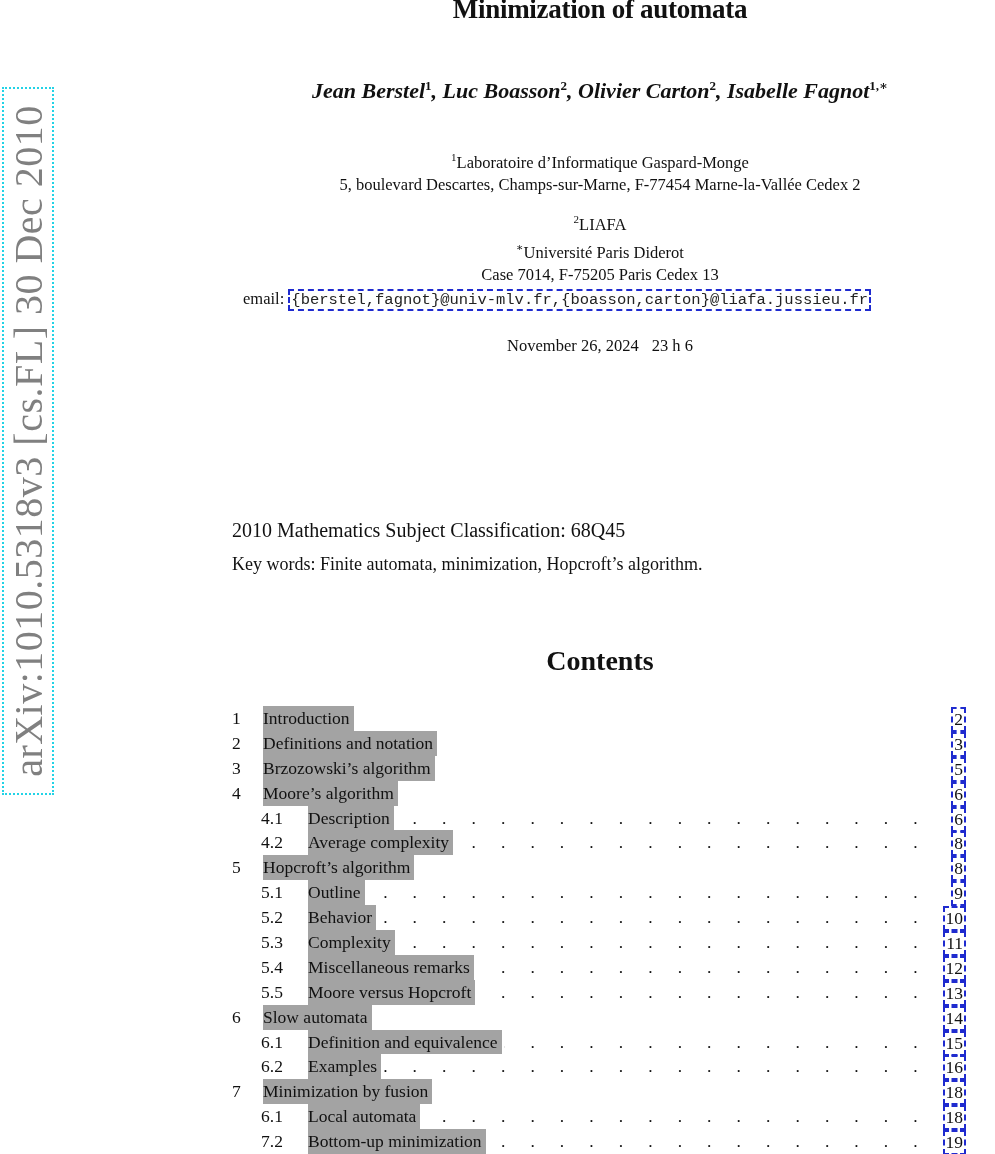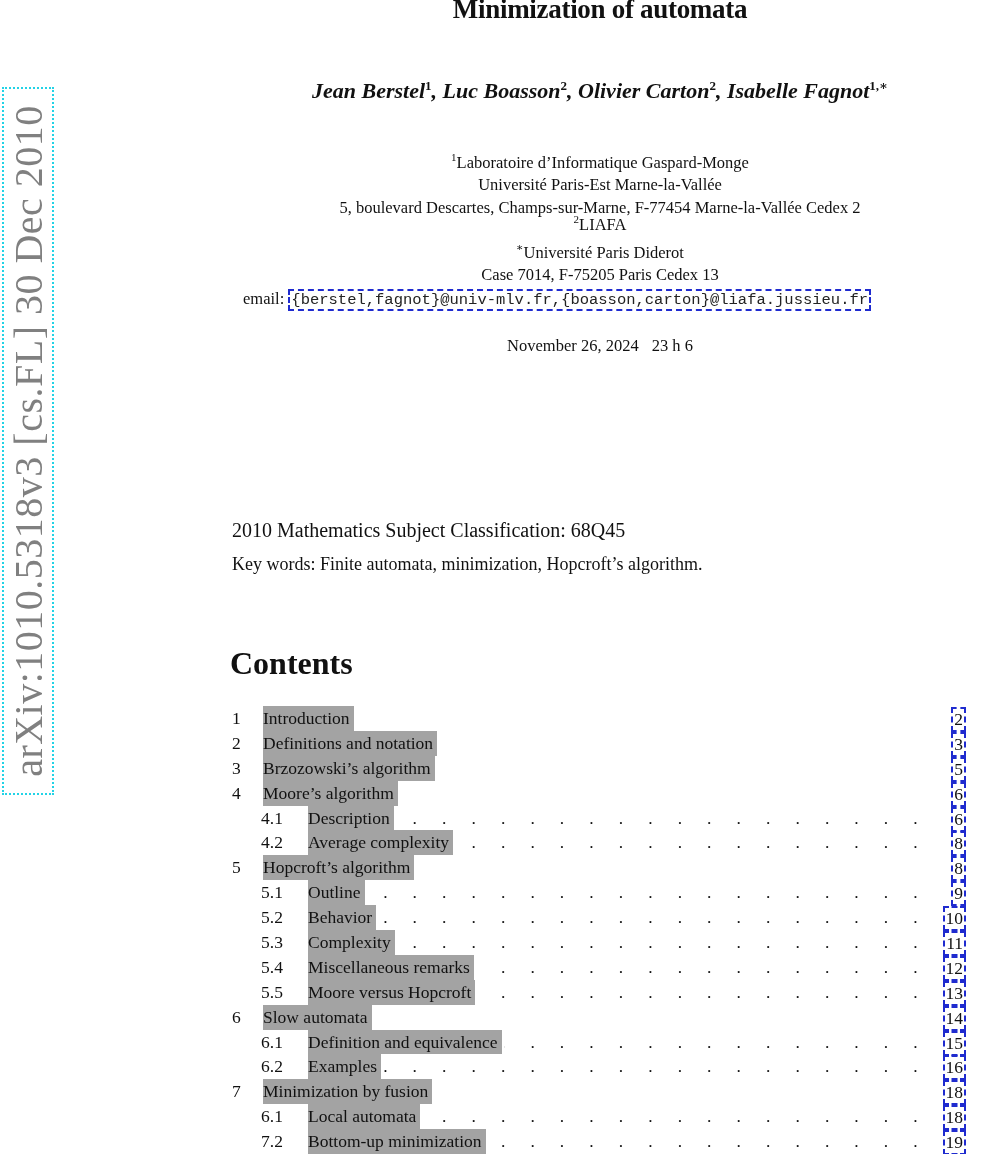--- a/index.html
+++ b/index.html
@@ -34,21 +34,21 @@
   }
   .email-link {
     font-family: "Liberation Mono", "DejaVu Sans Mono", monospace; font-size: 15.5px;
     border: 2px dashed #1f2bcf; padding: 0 1px; color: #222;
   }
   .date { position: absolute; left: 230px; width: 740px; top: 336px; text-align: center; font-size: 16.5px; }
   .date .time { margin-left: 13px; }
   .msc { position: absolute; left: 232px; top: 519px; font-size: 20px; }
   .kw { position: absolute; left: 232px; top: 554px; font-size: 18px; }
   .contents-h {
-    position: absolute; left: 230px; width: 740px; top: 645px; text-align: left; font-size: 32px; font-weight: bold;
+    position: absolute; left: 230px; width: 740px; top: 645px; text-align: center; font-size: 28px; font-weight: bold;
   }
   .toc { position: absolute; left: 232px; top: 706px; width: 740px; }
   .toc-row { position: relative; height: 24.9px; font-size: 17.5px; line-height: 24.9px; white-space: nowrap; }
   .toc-num { position: absolute; }
   .toc-title { position: absolute; background: #a3a3a3; padding-right: 4px; }
   .dots-wrap { position: absolute; right: 44px; top: 0; height: 100%; overflow: hidden; }
   .lvl1 .toc-num { left: 0; }
   .lvl1 .toc-title { left: 31px; }
   .lvl2 .toc-num { left: 29px; }
   .lvl2 .toc-title { left: 76px; }
@@ -68,21 +68,20 @@
 
 <div class="authors">
   <span>Jean Berstel</span><sup>1</sup>,
   <span>Luc Boasson</span><sup>2</sup>,
   <span>Olivier Carton</span><sup>2</sup>,
   <span>Isabelle Fagnot</span><sup>1,∗</sup>
 </div>
 
 <div class="affil" style="top:124px;margin-top:22px;">
   <div><sup>1</sup><span>Laboratoire d’Informatique Gaspard-Monge</span></div>
-  <div>Université Paris-Est Marne-la-Vallée</div>
   <div>5, boulevard Descartes, Champs-sur-Marne, F-77454 Marne-la-Vallée Cedex 2</div>
 </div>
 
 <div class="affil" style="top:208px;">
   <div><sup>2</sup><span>LIAFA</span></div>
   <div><sup>∗</sup><span>Université Paris Diderot</span></div>
   <div>Case 7014, F-75205 Paris Cedex 13</div>
 </div>
 
 <div class="email-row">

